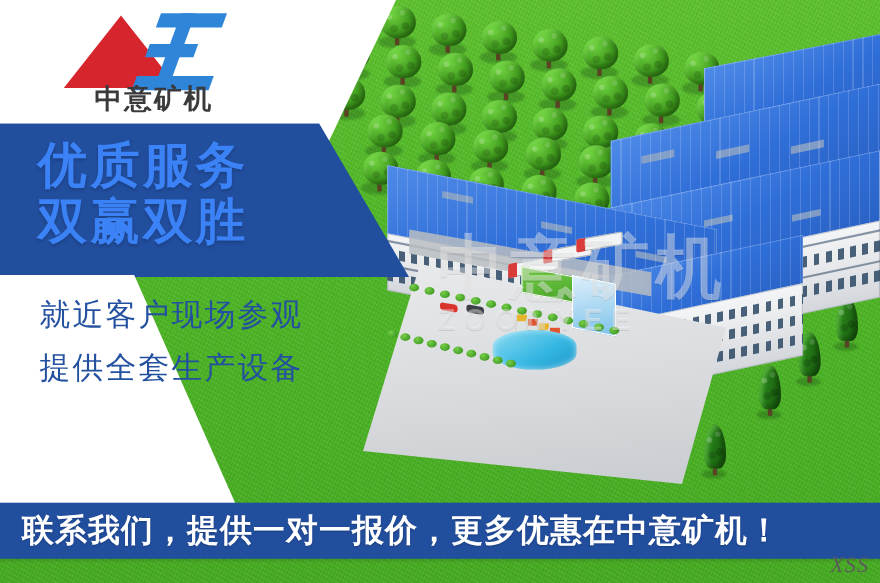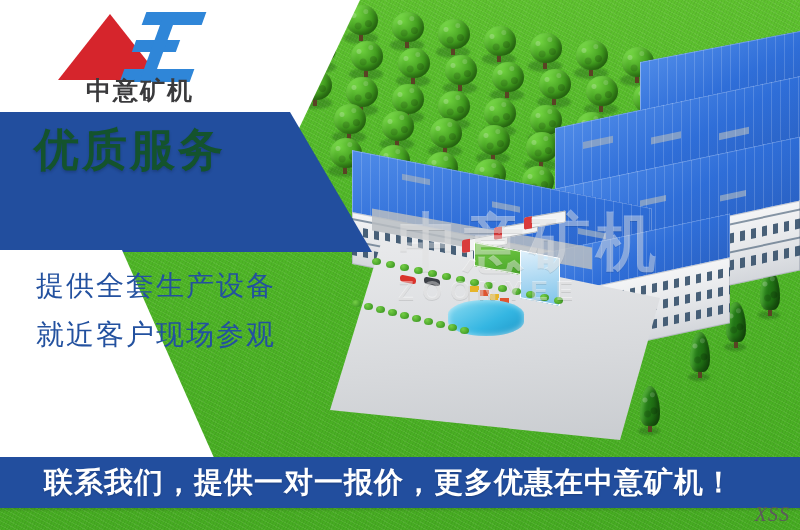--- a/index.html
+++ b/index.html
@@ -128,40 +128,40 @@
   .logo-e .b2 { left:4px;  top:28px; width:44px; height:12px; transform:skewX(-20deg); }
   .logo-e .b3 { left:-8px; top:57px; width:70px; height:13px; transform:skewX(-20deg); }
   .logo-e .stem { left:22px; top:0; width:13px; height:70px; transform:skewX(-20deg); }
   .logo-text {
     position:absolute; left:8px; top:70px; width:160px; text-align:center;
     font-size:25px; font-weight:700; color:#3a3a3c; letter-spacing:2px; line-height:1;
   }
 
   
   .headline {
-    position:absolute; left:34px; top:124px; width:290px; color:#14532d;
+    position:absolute; left:34px; top:124px; width:290px; color:#3b82f6;
     font-size:45px; font-weight:700; line-height:1.14; letter-spacing:3px;
     text-shadow:0 2px 3px rgba(0,0,0,.18);
   }
 
   
   .points { position:absolute; left:36px; top:272px; width:380px; }
   .point {
     color:#23519f; font-size:28px; line-height:1; margin-bottom:21px; letter-spacing:2px;
     white-space:nowrap; font-weight:500;
   }
 
   
   .footer-bar {
     position:absolute; left:0; top:457px; width:800px; height:51px; background:#224e9e;
     display:flex; align-items:center;
   }
   .footer-text {
     color:#ffffff; font-size:29px; font-weight:700; letter-spacing:1px;
-    margin-left:44px; white-space:nowrap; text-shadow:0 1px 2px rgba(0,0,0,.2);
+    margin-left:20px; white-space:nowrap; text-shadow:0 1px 2px rgba(0,0,0,.2);
   }
   .footer-shadow{ position:absolute; left:0; top:508px; width:800px; height:4px;
                   background:linear-gradient(180deg, rgba(0,0,0,.12), rgba(0,0,0,0)); }
 
   
   .wm-corner {
     position:absolute; right:10px; bottom:4px; font-family:"Liberation Serif","DejaVu Serif",serif;
     font-style:italic; font-size:20px; color:#5b5b5b; letter-spacing:1px;
   }
 </style>
@@ -672,25 +672,26 @@
           <i class="b2"></i>
           <i class="b3"></i>
           <i class="stem"></i>
       </span>
     </div>
     <div class="logo-text">中意矿机</div>
   </div>
 
   <div class="headline">
     <div>优质服务</div>
+    <div>双赢双胜</div>
   </div>
 
   <div class="points">
+    <div class="point">就近客户现场参观</div>
     <div class="point">提供全套生产设备</div>
-    <div class="point">就近客户现场参观</div>
   </div>
 
   <div class="footer-bar">
     <div class="footer-text">联系我们，提供一对一报价，更多优惠在中意矿机！</div>
   </div>
   <div class="footer-shadow"></div>
 
   <div class="wm-corner">XSS</div>
 </div>
 

